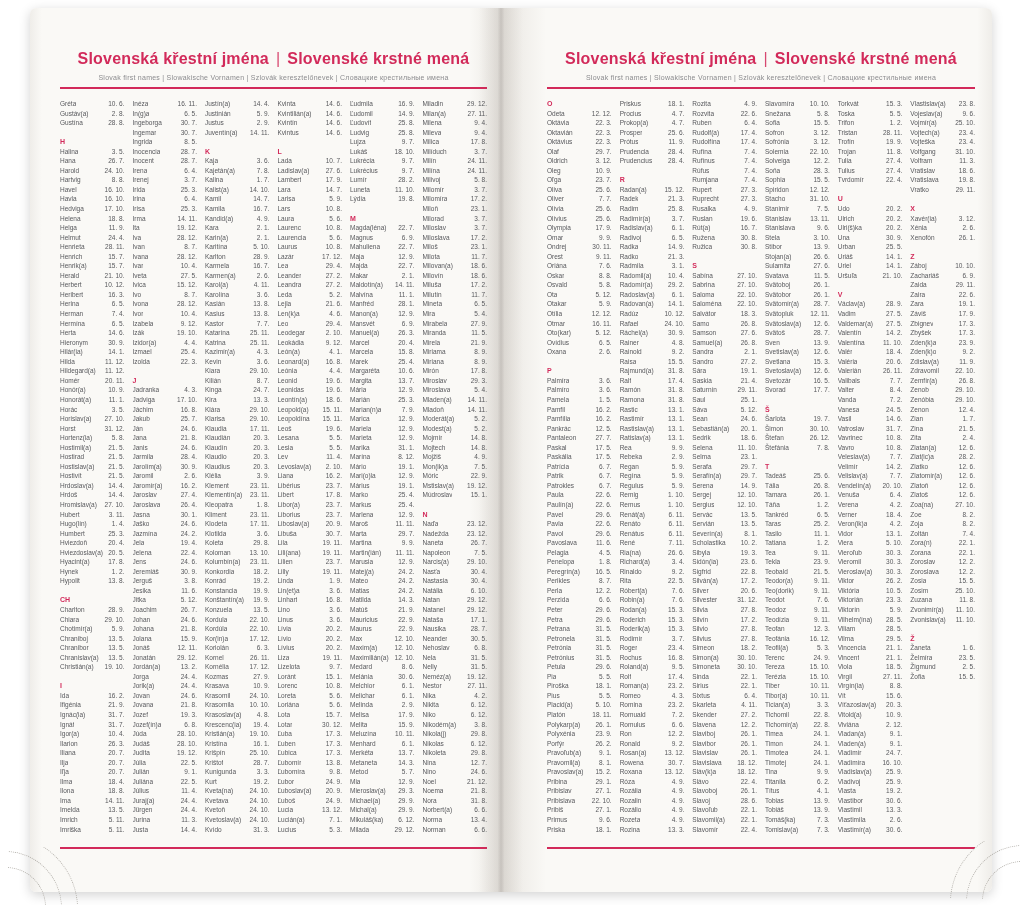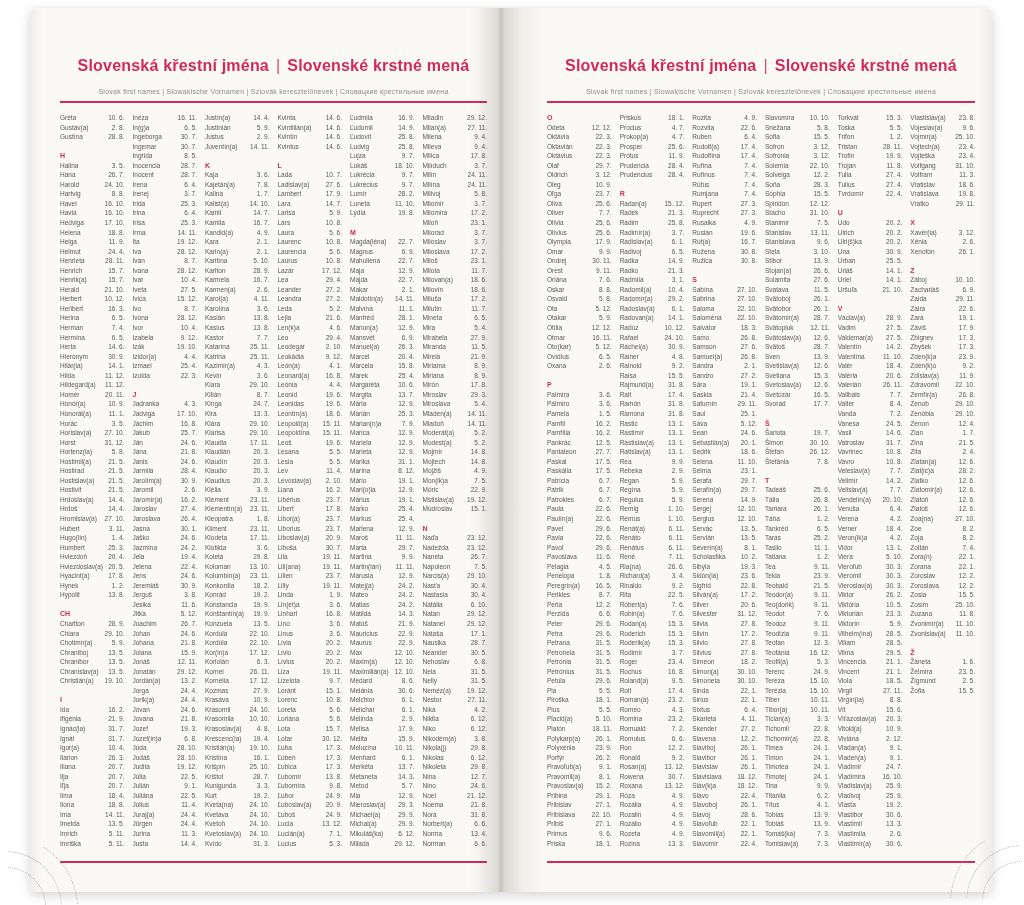--- a/index.html
+++ b/index.html
@@ -4,21 +4,21 @@
 <style>
   :root{ --accent:#d22a5a; --text:#57585c; --subtle:#8b8b8e; }
   html,body{margin:0;padding:0;}
   body{width:1024px;height:905px;background:#ffffff;font-family:"Liberation Sans",sans-serif;position:relative;overflow:hidden;}
   .spread{position:absolute;left:30px;top:8px;width:962px;height:884px;display:flex;border-radius:6px;box-shadow:0 3px 12px rgba(0,0,0,.18);}
   .page{position:relative;height:100%;display:flex;flex-direction:column;box-sizing:border-box;}
   .page.left{width:472px;background:linear-gradient(90deg,#efede9 0,#faf9f6 2.5%,#faf9f6 93%,#e9e6e1 100%);border-radius:6px 0 0 6px;padding:36px 15px 0 30px;}
   .page.right{width:490px;background:linear-gradient(270deg,#efede9 0,#faf9f6 3%,#faf9f6 91%,#e9e6e1 100%);border-radius:0 6px 6px 0;padding:36px 17px 0 45px;}
   .gutter{position:absolute;left:49%;top:0;width:44px;height:100%;transform:translateX(-50%);background:linear-gradient(90deg,rgba(90,80,70,0) 0,rgba(90,80,70,.10) 42%,rgba(60,50,45,.20) 50%,rgba(90,80,70,.10) 58%,rgba(90,80,70,0) 100%);pointer-events:none;}
   .pg-header{text-align:center;}
-  .pg-title{font-size:16px;font-weight:bold;color:var(--accent);letter-spacing:.2px;margin:12px;line-height:20px;}
+  .pg-title{font-size:16px;font-weight:bold;color:var(--accent);letter-spacing:.2px;margin:5px;line-height:20px;}
   .pg-title .sep{font-weight:normal;padding:0 7px;opacity:.85;}
   .pg-sub{font-size:7px;color:var(--subtle);margin-top:4px;letter-spacing:.25px;}
   .rule{height:2px;background:var(--accent);margin-top:6px;}
   .rule.bottom{height:1.5px;margin-top:12px;}
   .cols{display:flex;gap:8px;margin-top:10px;height:736px;}
   .col{flex:1;min-width:0;}
   .row{display:flex;justify-content:space-between;height:9.55px;line-height:9.6px;font-size:6.5px;color:var(--text);white-space:nowrap;}
   .row .nm{overflow:hidden;}
   .row .dt{margin-left:2px;flex:none;}
   .row.hdr{font-weight:bold;color:var(--accent);font-size:7px;display:block;}

